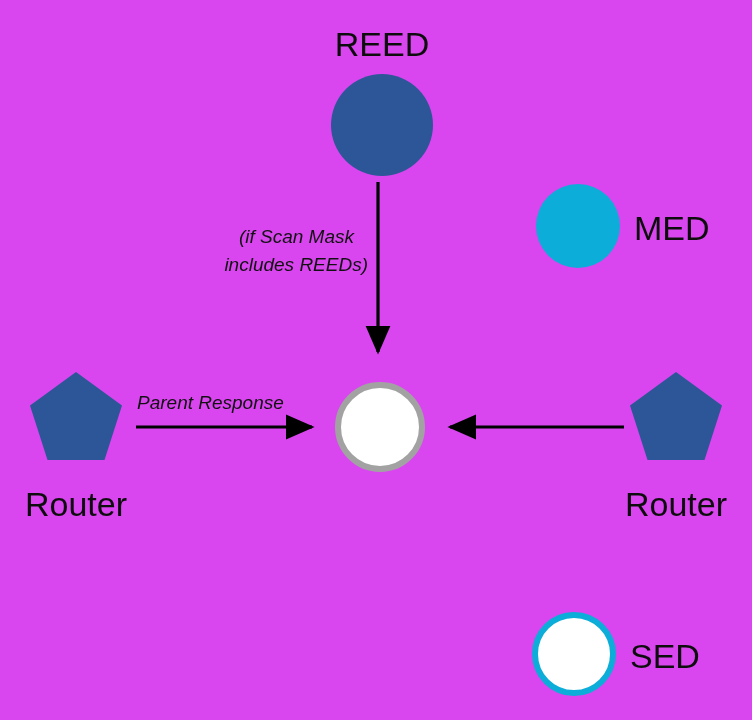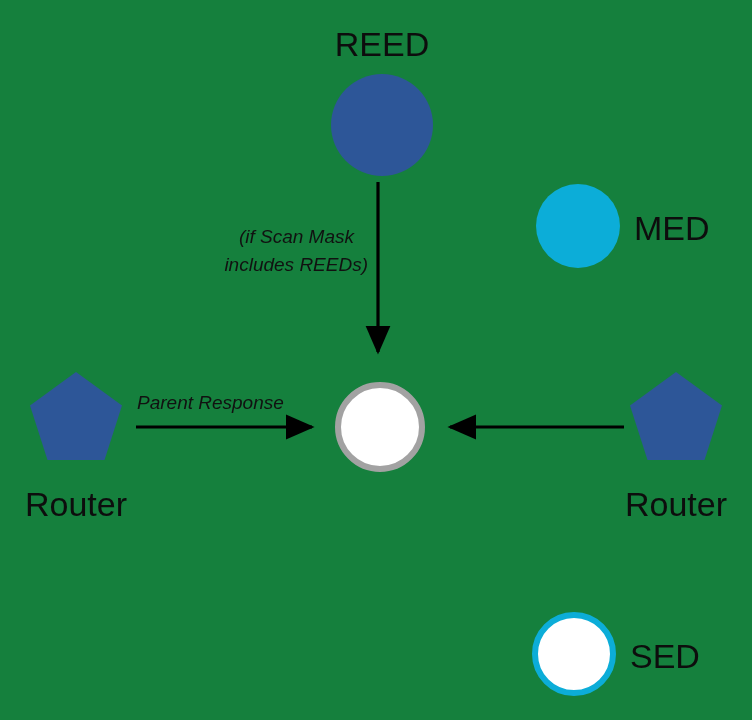--- a/index.html
+++ b/index.html
@@ -8,21 +8,21 @@
     padding: 0;
     background: #ffffff;
   }
   body {
     font-family: "Liberation Sans", sans-serif;
   }
   #diagram-root {
     position: relative;
     width: 752px;
     height: 720px;
-    background: #15803d;
+    background: #d946ef;
     overflow: hidden;
   }
   #diagram-svg {
     position: absolute;
     top: 0;
     left: 0;
     width: 752px;
     height: 720px;
     display: block;
   }

